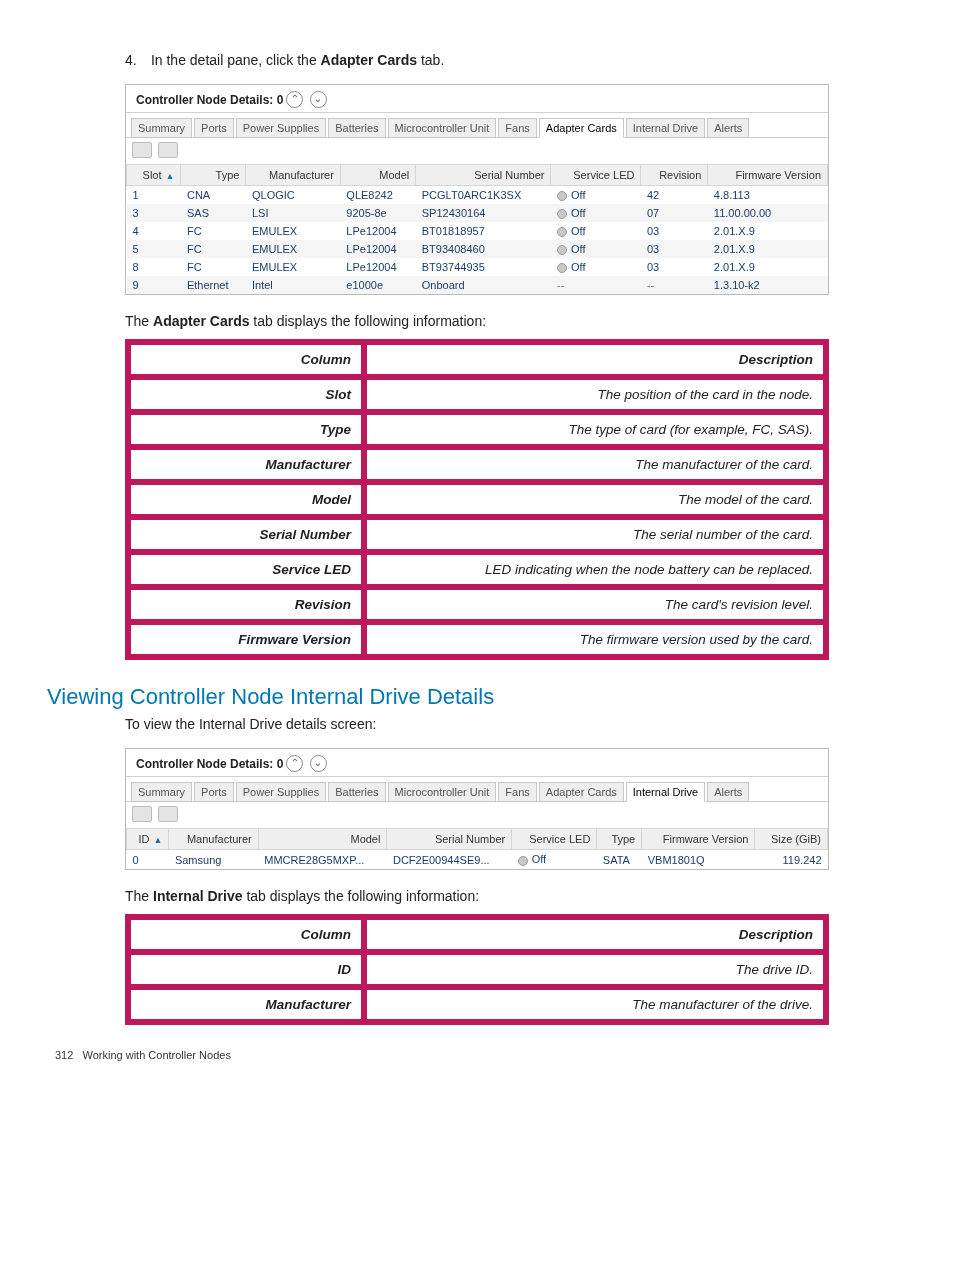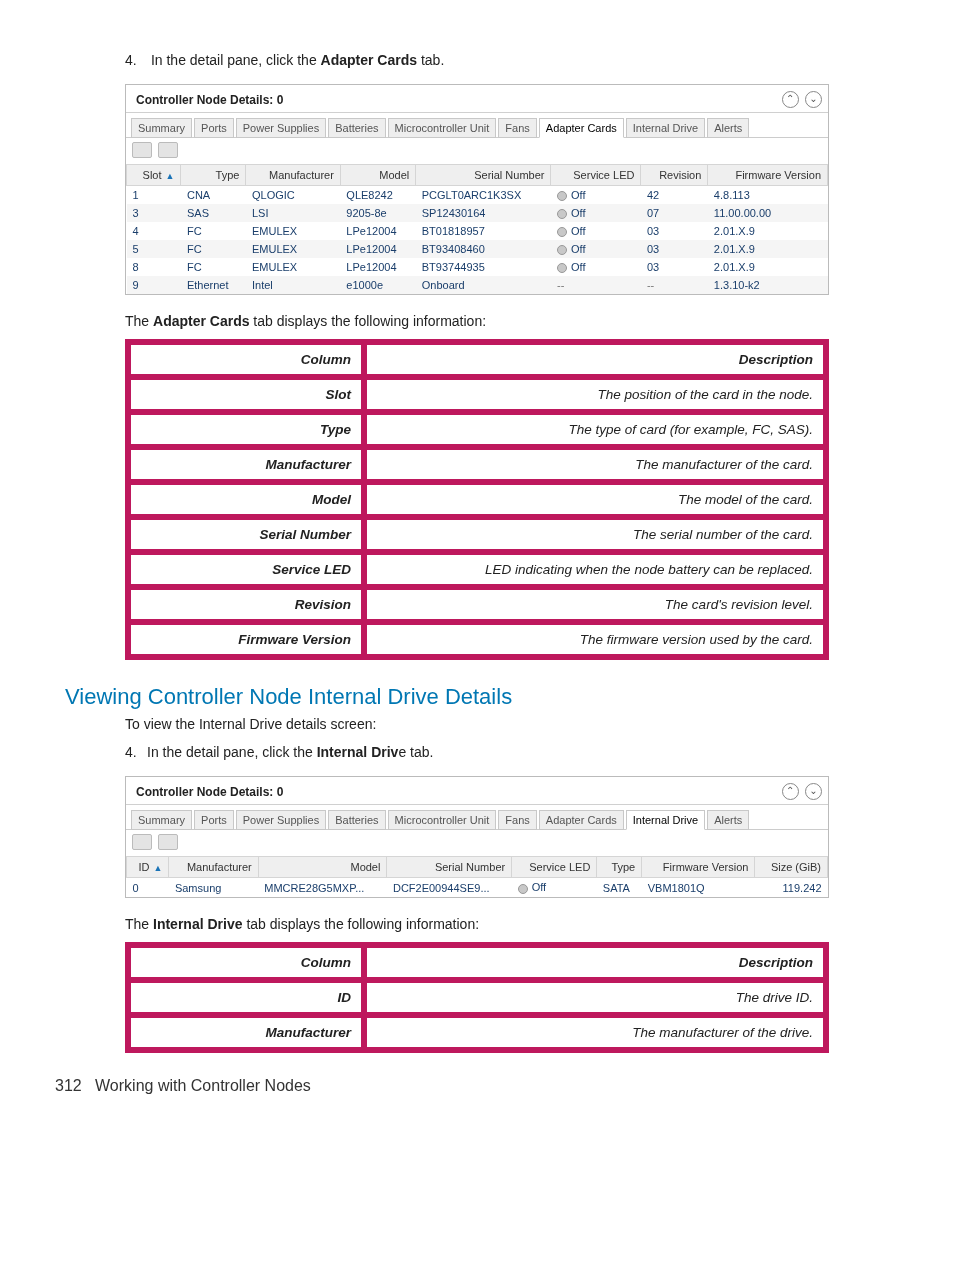--- a/index.html
+++ b/index.html
@@ -18,21 +18,21 @@
 
   
   .embed {
     margin: 8px 90px 18px 90px;
     border: 1px solid #bbb;
     background: #fff;
     font-size: 11.5px;
     color: #333;
   }
   .embed-header {
-    display:flex; align-items:center; justify-content:space-between;
+    display:flex; align-items:center; justify-content:flex-start;
     padding:6px 6px 4px 10px;
     background:#fff;
     border-bottom:1px solid #d0d0d0;
   }
   .embed-title { font-weight:700; color:#222; font-size:12px; }
   .embed-icons span {
     display:inline-block; width:15px; height:15px; border:1px solid #888;
     border-radius:50%; margin-left:3px; text-align:center; line-height:13px;
     font-size:10px; color:#555;
   }
@@ -76,24 +76,24 @@
     border-collapse:collapse; width:calc(100% - 180px);
     font-size:13.5px;
   }
   .doc-table th, .doc-table td {
     border:6px solid #be185d; padding:7px 10px; text-align:right; vertical-align:top;font-style:italic;
   }
   .doc-table th { background:#fff; font-weight:700; }
   .doc-table td.col1 { font-weight:700; width:210px; }
 
   h2.section {
-    color:#0077b3; font-weight:400; font-size:22px; margin:20px 0 6px 30px;
-  }
-
-  .footer { font-size:16px; color:#333; margin-top:24px; margin-left:20px; }
+    color:#0077b3; font-weight:400; font-size:22px; margin:20px 0 6px 12px;
+  }
+
+  .footer { font-size:11px; color:#333; margin-top:24px; margin-left:20px; }
 </style>
 </head>
 <body>
 
 <ol class="step-list">
   <li>
     <span class="step-num">4.</span>
     <span>In the detail pane, click the </span><b>Adapter Cards</b><span> tab.</span>
   </li>
 </ol>
@@ -244,21 +244,20 @@
         <td>The firmware version used by the card.</td>
       </tr>
     </tbody>
 </table>
 
 <h2 class="section">Viewing Controller Node Internal Drive Details</h2>
 
 <p class="prose" style="margin-top:4px;">To view the Internal Drive details screen:</p>
 
 <ol class="step-list" id="steps2">
-    <li><span class="step-num">4.</span><span>In the detail pane, click the </span><b>Internal Driv</b><span>e tab.</span></li>
   </ol>
 
 <div class="embed">
   <div class="embed-header">
     <span class="embed-title">Controller Node Details: 0</span>
     <span class="embed-icons">
       <span>⌃</span>
       <span>⌄</span>
     </span>
   </div>

